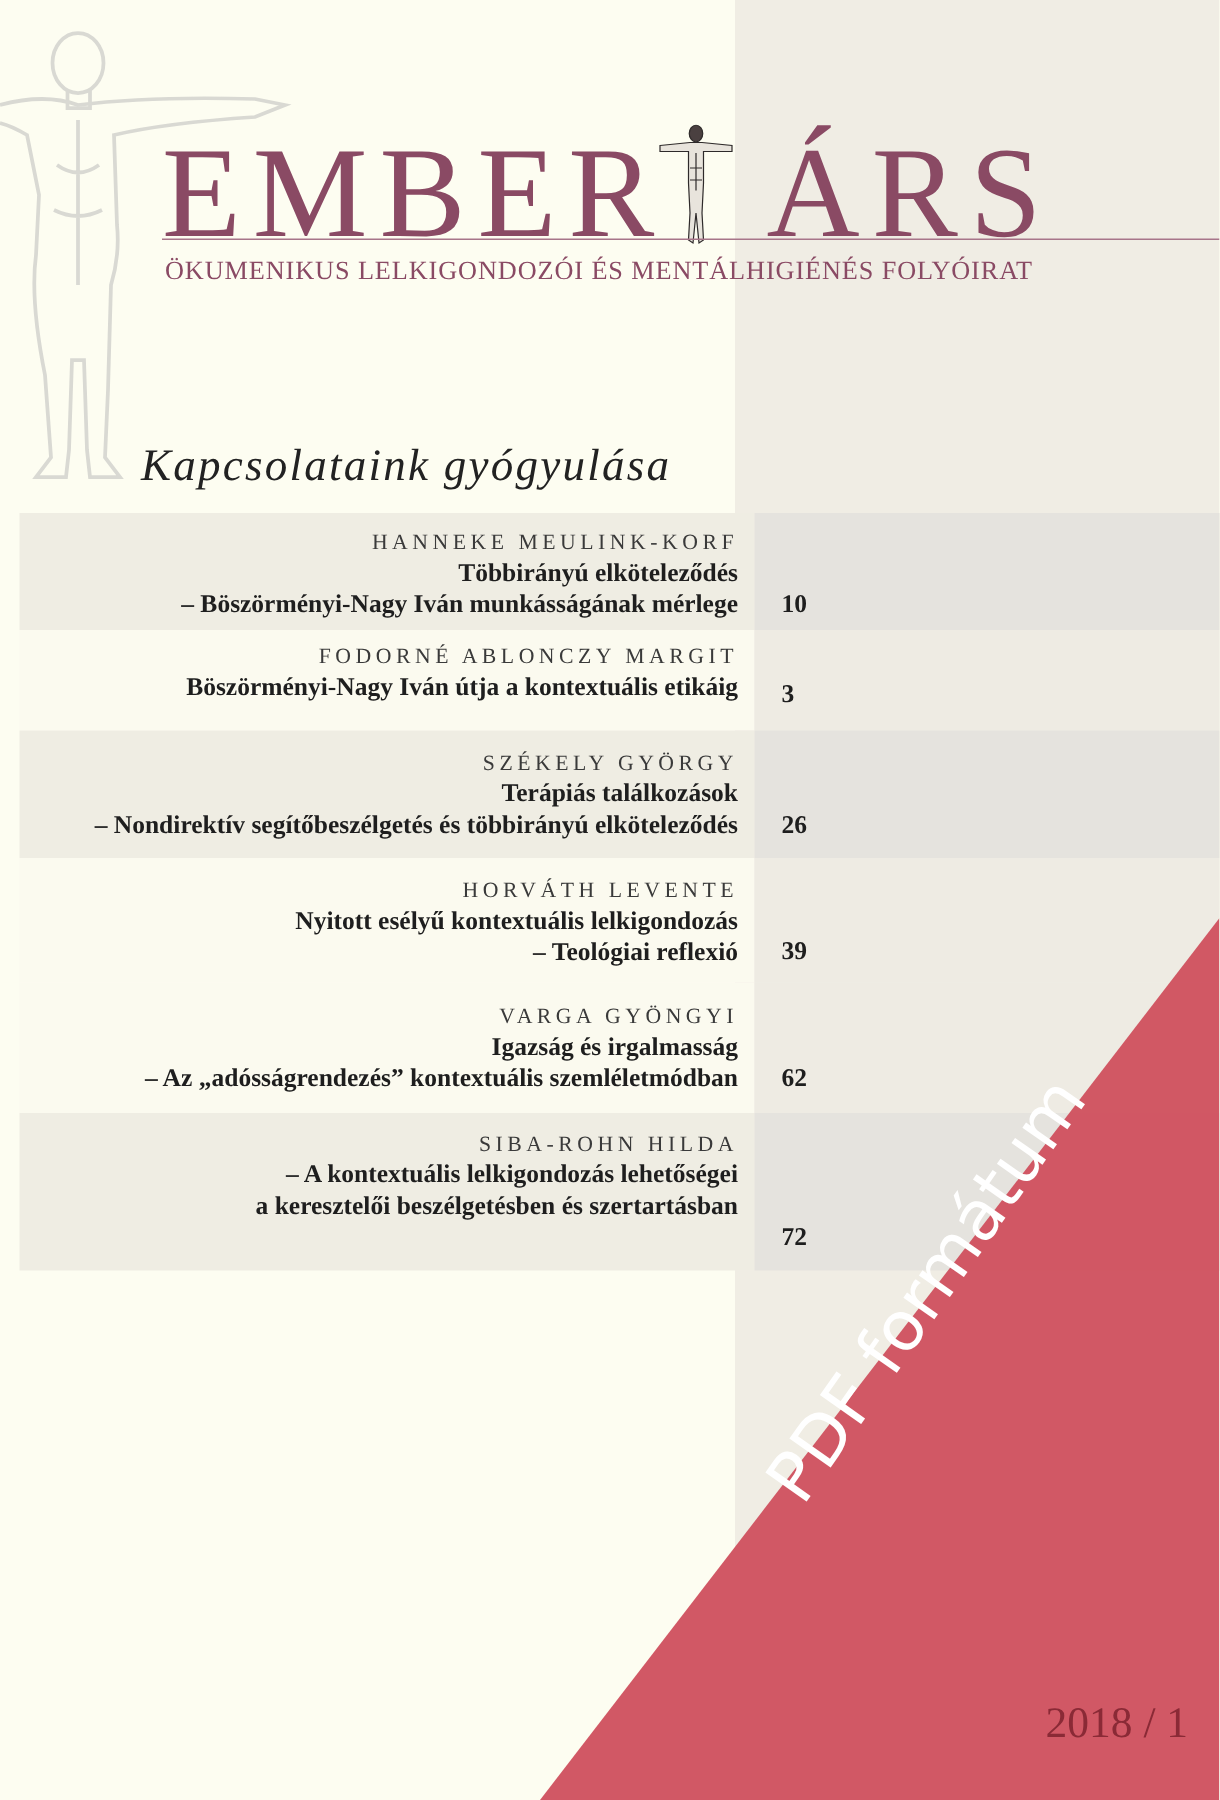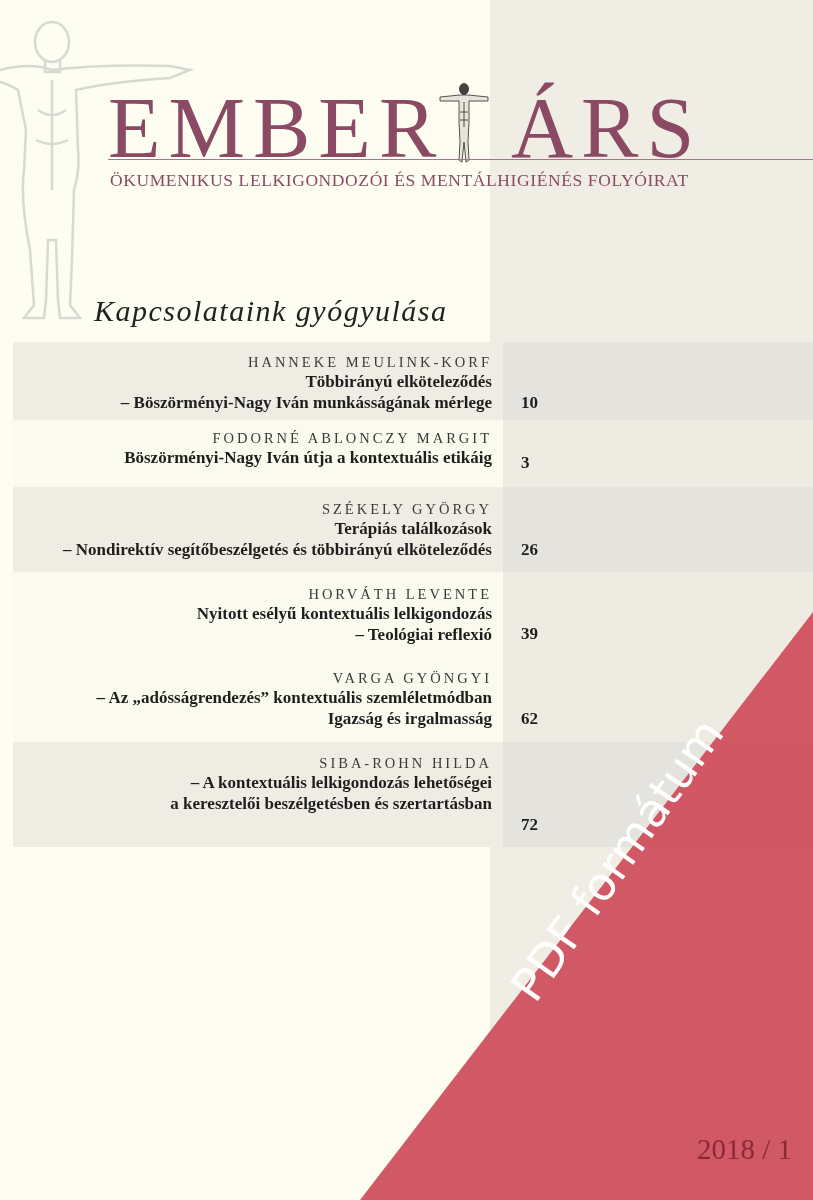--- a/index.html
+++ b/index.html
@@ -102,22 +102,22 @@
     </div>
     <div class="page" style="top:52px">39</div>
   </div>
 
 
   <div class="band" style="height:87px">
     <div class="leftpart"></div>
       <div class="rightpart"></div>
     <div class="entry" style="top:13px">
       <div class="author">VARGA GYÖNGYI</div>
+      <div class="ttl">Igazság és irgalmasság</div>
       <div class="ttl">– Az „adósságrendezés” kontextuális szemléletmódban</div>
-      <div class="ttl">Igazság és irgalmasság</div>
     </div>
     <div class="page" style="top:54px">62</div>
   </div>
 
   <div class="band shade" style="height:105px">
     <div class="leftpart"></div>
       <div class="rightpart"></div>
     <div class="entry" style="top:11px">
       <div class="author">SIBA-ROHN HILDA</div>
       <div class="ttl">– A kontextuális lelkigondozás lehetőségei</div>

